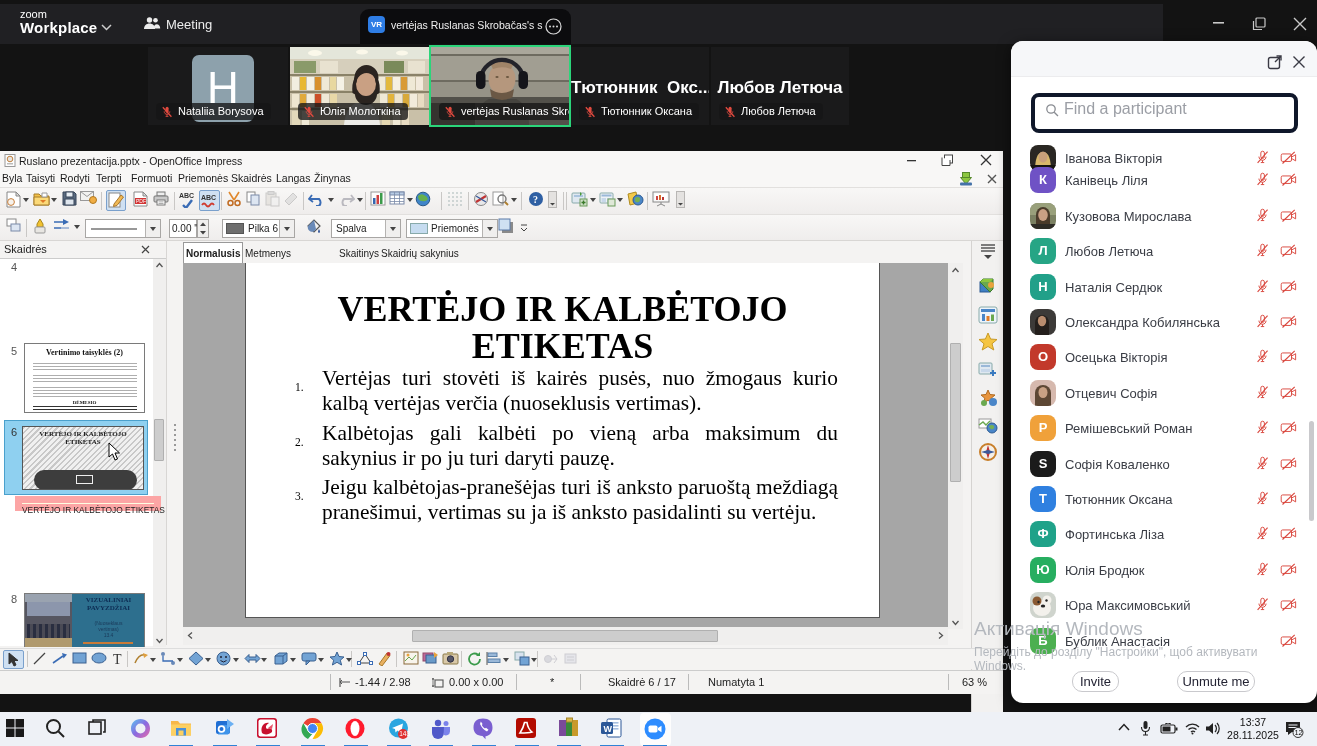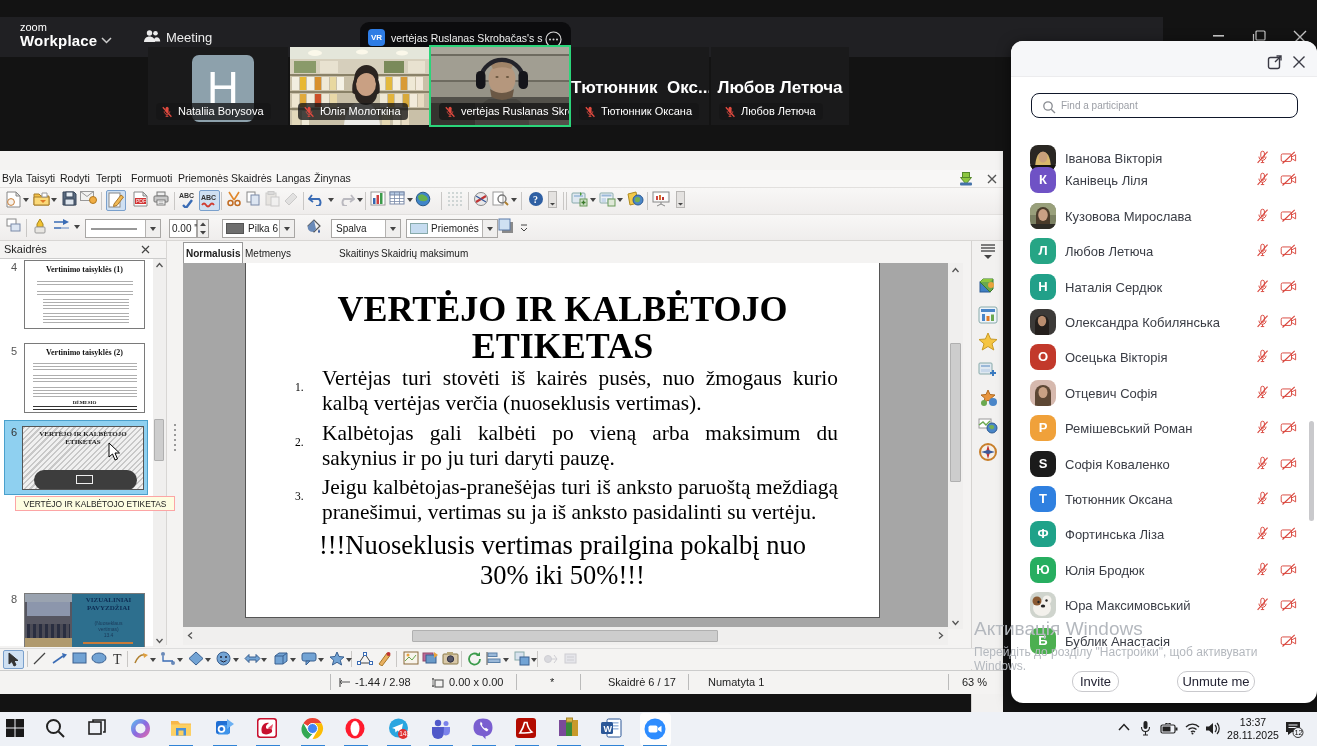--- a/index.html
+++ b/index.html
@@ -2,21 +2,21 @@
 <html><head>
 <meta charset="utf-8">
 <style>
 * { margin:0; padding:0; box-sizing:border-box; }
 html,body { width:1317px; height:746px; overflow:hidden; background:#131313; }
 body { font-family:"Liberation Sans", sans-serif; position:relative; }
 .abs { position:absolute; }
 svg { display:block; }
 
 
-#topbar { position:absolute; left:0; top:17px; width:1163px; height:40px; background:#202023; }
+#topbar { position:absolute; left:0; top:4px; width:1163px; height:40px; background:#202023; }
 #zoomlogo { position:absolute; left:20px; top:4px; color:#fff; }
 #zoomlogo .z1 { font-size:11px; line-height:12px; }
 #zoomlogo .z2 { font-size:15px; font-weight:bold; line-height:16px; letter-spacing:0.2px; }
 #meeting { position:absolute; left:166px; top:13px; color:#ececec; font-size:13px; }
 #tab { position:absolute; left:360px; top:5px; width:211px; height:35px; background:#0c0c0e; border-radius:9px 9px 0 0; }
 #tab .vr { position:absolute; left:8px; top:7px; width:17px; height:17px; border-radius:4px; background:#2e7de5; color:#fff; font-size:8px; font-weight:bold; text-align:center; line-height:17px; }
 #tab .ttl { position:absolute; left:31px; top:10px; color:#f0f0f0; font-size:10.5px; white-space:nowrap; width:152px; overflow:hidden; }
 
 
 .vtile { position:absolute; top:47px; height:78px; background:#1a1a1b; }
@@ -63,21 +63,21 @@
 .sbico { position:absolute; left:6px; width:20px; height:20px; }
 
 #drawbar { position:absolute; left:0; top:497px; width:100%; height:21px; background:#f4f3f2; border-top:1px solid #ddd; }
 #statusbar { position:absolute; left:0; top:519px; width:100%; height:24px; background:#f4f3f2; border-top:1px solid #ccc; font-size:11px; color:#222; }
 .stsep { position:absolute; top:3px; width:1px; height:16px; background:#bbb; }
 
 
 #pp { position:absolute; left:1011px; top:41px; width:306px; height:662px; background:#fff; border-radius:12px; box-shadow:0 3px 14px rgba(0,0,0,0.55); }
 #pp-head { position:absolute; left:0; top:0; width:100%; height:36px; background:#f6f7f9; border-radius:12px 12px 0 0; border-bottom:1px solid #ececee; }
 #pp-head .t { width:100%; text-align:center; padding-top:13px; font-size:14px; font-weight:bold; color:#232333; }
-#pp-search { position:absolute; left:20px; top:52px; width:267px; height:25px; border:1px solid #0f172a; border-radius:8px; color:#9b9ea5; font-size:10px; line-height:23px; padding-left:29px; background:#fff;}
+#pp-search { position:absolute; left:20px; top:52px; width:267px; height:40px; border:4px solid #0f172a; border-radius:8px; color:#9b9ea5; font-size:16px; line-height:23px; padding-left:29px; background:#fff;}
 .prow { position:absolute; left:0; width:100%; height:36px; }
 .pava { position:absolute; left:19px; top:5px; width:26px; height:26px; border-radius:8px; color:#fff; font-size:13px; font-weight:bold; text-align:center; line-height:26px; overflow:hidden;}
 .pname { position:absolute; left:54px; top:11px; font-size:13px; color:#3a3d45; white-space:nowrap; }
 .picos { position:absolute; right:20px; top:10px; display:flex; }
 .pbtn { position:absolute; top:630px; height:21px; border:1px solid #c9c9cd; border-radius:10px; background:#fff; font-size:13px; color:#232333; text-align:center; line-height:19px; }
 #pp-scr { position:absolute; right:3px; top:380px; width:5px; height:100px; background:#c9c9cc; border-radius:3px; }
 
 
 #taskbar { position:absolute; left:0; top:712px; width:1317px; height:34px; background:#eef1f6; }
 .tbi { position:absolute; top:5px; width:24px; height:24px; }
@@ -240,20 +240,38 @@
       <div class="nameplate"><svg class="micoff" viewBox="0 0 12 12">
           <path d="M4.6 2.3a1.5 1.5 0 013 0v2.9a1.5 1.5 0 01-3 0z" fill="#e04a3f"></path>
           <path d="M3.2 5.4c0 1.7 1.2 2.9 2.8 2.9s2.8-1.2 2.8-2.9" fill="none" stroke="#e04a3f" stroke-width="0.9"></path>
           <path d="M6 8.3v1.9M4.6 10.4h2.8" stroke="#e04a3f" stroke-width="0.9"></path>
           <path d="M1.8 1.2 L10.4 10.8" stroke="#e04a3f" stroke-width="1.3"></path>
         </svg>Любов Летюча</div>
     </div>
   </div>
 
 <div id="oo">
+  <div id="oo-title">
+    <svg style="position:absolute;left:4px;top:3px" width="13" height="13" viewBox="0 0 13 13">
+        <rect x="1" y="0.5" width="10" height="12" fill="#fdfdfd" stroke="#999"></rect>
+        <circle cx="6" cy="5" r="2.8" fill="#e8e4df" stroke="#c0813f"></circle>
+        <rect x="3" y="9" width="6" height="1.5" fill="#bbb"></rect>
+      </svg>
+    <span style="position:absolute;left:19px;top:4px;">Ruslano prezentacija.pptx - OpenOffice Impress</span>
+    <svg style="position:absolute;left:907px;top:9px" width="10" height="2">
+        <rect width="9" height="1.3" fill="#333"></rect>
+      </svg>
+    <svg style="position:absolute;left:941px;top:3px" width="13" height="13" viewBox="0 0 13 13">
+        <rect x="3.5" y="1" width="8" height="8" fill="#fff" stroke="#444"></rect>
+        <path d="M1 3.5 v8 h8 v-5.5" fill="#fff" stroke="#444"></path>
+      </svg>
+    <svg style="position:absolute;left:980px;top:3px" width="12" height="12">
+        <path d="M1 1 L11 11 M11 1 L1 11" stroke="#333" stroke-width="1.3"></path>
+      </svg>
+  </div>
   <div id="oo-menu">
     <span style="position:absolute;left:2px;top:2px">Byla</span>
     <span style="position:absolute;left:26px;top:2px">Taisyti</span>
     <span style="position:absolute;left:60px;top:2px">Rodyti</span>
     <span style="position:absolute;left:96px;top:2px">Terpti</span>
     <span style="position:absolute;left:131px;top:2px">Formuoti</span>
     <span style="position:absolute;left:178px;top:2px">Priemonės</span>
     <span style="position:absolute;left:231px;top:2px">Skaidrės</span>
     <span style="position:absolute;left:276px;top:2px">Langas</span>
     <span style="position:absolute;left:314px;top:2px">Žinynas</span>
@@ -571,47 +589,40 @@
 
   <div id="sl-panel">
     <div id="sl-head">
         <span style="position:absolute;left:4px;top:2px">Skaidrės</span>
       <svg style="position:absolute;left:141px;top:4px" width="9" height="9">
           <path d="M1 1 L8 8 M8 1 L1 8" stroke="#444" stroke-width="1.2"></path>
         </svg>
     </div>
     <div id="sl-body">
         <div class="thumbno" style="top:2px">4</div>
-        <div class="thumb" style="top:1px;height:69px;">
-          <div class="tinytitle" style="font-size:8px;margin-top:4px;">Vertinimo taisyklės (1)</div>
-          <div class="tinylines" style="left:12px;top:20px;width:96px;height:6px"></div>
-          <div class="tinylines" style="left:12px;top:30px;width:96px;height:4px"></div>
-          <div class="tinylines" style="left:18px;top:38px;width:86px;height:10px"></div>
-          <div class="tinylines" style="left:18px;top:52px;width:86px;height:12px"></div>
-        </div>
         <div class="thumbno" style="top:86px">5</div>
         <div class="thumb" style="top:84px;height:70px;">
           <div class="tinytitle" style="font-size:8px;margin-top:4px;">Vertinimo taisyklės (2)</div>
           <div class="tinylines" style="left:8px;top:19px;width:104px;height:9px"></div>
           <div class="tinylines" style="left:8px;top:31px;width:104px;height:9px"></div>
           <div class="tinylines" style="left:8px;top:43px;width:104px;height:11px"></div>
           <div class="tinytitle" style="position:absolute;left:0;top:56px;width:100%;font-size:5px;">DĖMESIO</div>
           <div style="position:absolute;left:8px;top:62px;width:104px;height:6px;background:repeating-linear-gradient(#333 0 1px, transparent 1px 3px)"></div>
         </div>
         <div style="position:absolute;left:4px;top:161px;width:144px;height:75px;background:#8fd0f0;border:1px solid #4aa0cc;"></div>
         <div class="thumbno" style="top:167px;color:#333">6</div>
         <div class="thumb" style="left:22px;top:167px;width:122px;height:64px;background:repeating-linear-gradient(135deg,#c8c8c8 0 1.5px,#f0f0f0 1.5px 4px);border-color:#555;">
           <div class="tinytitle" style="font-size:7px;margin-top:3px;color:#222;">VERTĖJO IR KALBĖTOJO<br>ETIKETAS</div>
           <div style="position:absolute;left:11px;top:43px;width:103px;height:20px;border-radius:10px;background:#3d3d3d;"></div>
           <div style="position:absolute;left:53px;top:48px;width:17px;height:9px;border:1.5px solid #eee;"></div>
         </div>
         <svg style="position:absolute;left:108px;top:183px;z-index:5" width="13" height="19" viewBox="0 0 13 19">
           <path d="M1 1 L1 15 L4.5 12 L7 18 L9.5 17 L7 11 L11.5 11 Z" fill="#fff" stroke="#000" stroke-width="1"></path>
         </svg>
-        <div style="position:absolute;left:15px;top:237px;width:160px;height:15px;background:#fdfde1;border:1px solid #fca5a5;font-size:8.4px;color:#222;line-height:14px;text-align:center;z-index:6;white-space:nowrap;">VERTĖJO IR KALBĖTOJO ETIKETAS</div>
+        <div style="position:absolute;left:15px;top:237px;width:146px;height:15px;background:#fdfde1;border:7px solid #fca5a5;font-size:8.4px;color:#222;line-height:14px;text-align:center;z-index:6;white-space:nowrap;">VERTĖJO IR KALBĖTOJO ETIKETAS</div>
         <div class="thumbno" style="top:334px">8</div>
         <div class="thumb" style="top:334px;height:54px;border-bottom:none;">
           <div style="position:absolute;left:0;top:0;width:47px;height:54px;background:#565661;"></div>
           <div style="position:absolute;left:0;top:0;width:47px;height:8px;background:#9aa3b0;"></div>
           <div style="position:absolute;left:2px;top:8px;width:43px;height:14px;background:#8c96ac;"></div>
           <div style="position:absolute;left:0;top:44px;width:47px;height:10px;background:#b09a6e;"></div>
           <div style="position:absolute;left:2px;top:30px;width:43px;height:14px;background:repeating-linear-gradient(90deg,#2a2e40 0 3px,#4a4a55 3px 6px);"></div>
           <div style="position:absolute;left:47px;top:0;width:73px;height:54px;background:#2d6f8e;"></div>
           <div style="position:absolute;left:47px;top:2px;width:73px;font-size:7px;font-weight:bold;color:#0d2d54;text-align:center;font-family:'Liberation Serif',serif;">VIZUALINIAI<br>PAVYZDŽIAI</div>
           <div style="position:absolute;left:47px;top:26px;width:73px;font-size:5px;color:#1a3a5a;text-align:center;">(Nuoseklaus<br>vertimas)<br>13.4</div>
@@ -633,41 +644,40 @@
     </div>
   </div>
   <div id="splitter">
       <div style="position:absolute;left:7px;top:183px;width:2px;height:28px;background:repeating-linear-gradient(#999 0 2px, transparent 2px 5px);"></div>
     </div>
   <div id="tabsrow">
     <div class="vtab act" style="left:0px;">Normalusis</div>
     <div class="vtab" style="left:60px;">Metmenys</div>
     <div class="vtab" style="left:113px;margin-top:23px;">Prierašai</div>
     <div class="vtab" style="left:154px;">Skaitinys</div>
-    <div class="vtab" style="left:196px;">Skaidrių maksimum</div>
+    <div class="vtab" style="left:196px;">Skaidrių sakynius</div>
   </div>
   <div id="canvas">
     <div id="slide">
       <div id="sl-title" style="position:absolute;left:0;top:28px;width:100%;text-align:center;font-weight:bold;font-size:36px;line-height:37px;">VERTĖJO IR KALBĖTOJO<br>ETIKETAS</div>
       <div style="position:absolute;left:46px;top:103px;width:546px;font-size:21.4px;line-height:25px;">
         <div style="position:relative;margin-bottom:4.5px;">
             <span style="position:absolute;left:3px;top:9px;font-size:11.5px;">1.</span>
             <div style="margin-left:30px;text-align:justify;">Vertėjas turi stovėti iš kairės pusės, nuo žmogaus kurio kalbą vertėjas verčia (nuoseklusis vertimas).</div>
           </div>
         <div style="position:relative;margin-bottom:4.5px;">
             <span style="position:absolute;left:3px;top:9px;font-size:11.5px;">2.</span>
             <div style="margin-left:30px;text-align:justify;">Kalbėtojas gali kalbėti po vieną arba maksimum du sakynius ir po ju turi daryti pauzę.</div>
           </div>
         <div style="position:relative;">
             <span style="position:absolute;left:3px;top:9px;font-size:11.5px;">3.</span>
             <div style="margin-left:30px;text-align:justify;">Jeigu kalbėtojas-pranešėjas turi iš anksto paruoštą meždiagą pranešimui, vertimas su ja iš anksto pasidalinti su vertėju.</div>
           </div>
 
       </div>
-      <div style="position:absolute;left:0;top:267px;width:633px;text-align:center;font-size:26.5px;line-height:30px;">!!!Nuoseklusis vertimas prailgina pokalbį nuo<br>30% iki 50%!!!</div>
     </div>
   </div>
   <div id="vscroll">
     <div class="scr-btn" style="top:1px;left:1px">
         <svg width="13" height="13">
           <path d="M3.5 8 L6.5 4.5 L9.5 8" fill="none" stroke="#555" stroke-width="1.3"></path>
         </svg>
       </div>
     <div class="scr-thumb" style="left:2px;top:80px;width:11px;height:139px;"></div>
     <div class="scr-btn" style="top:353px;left:1px">

